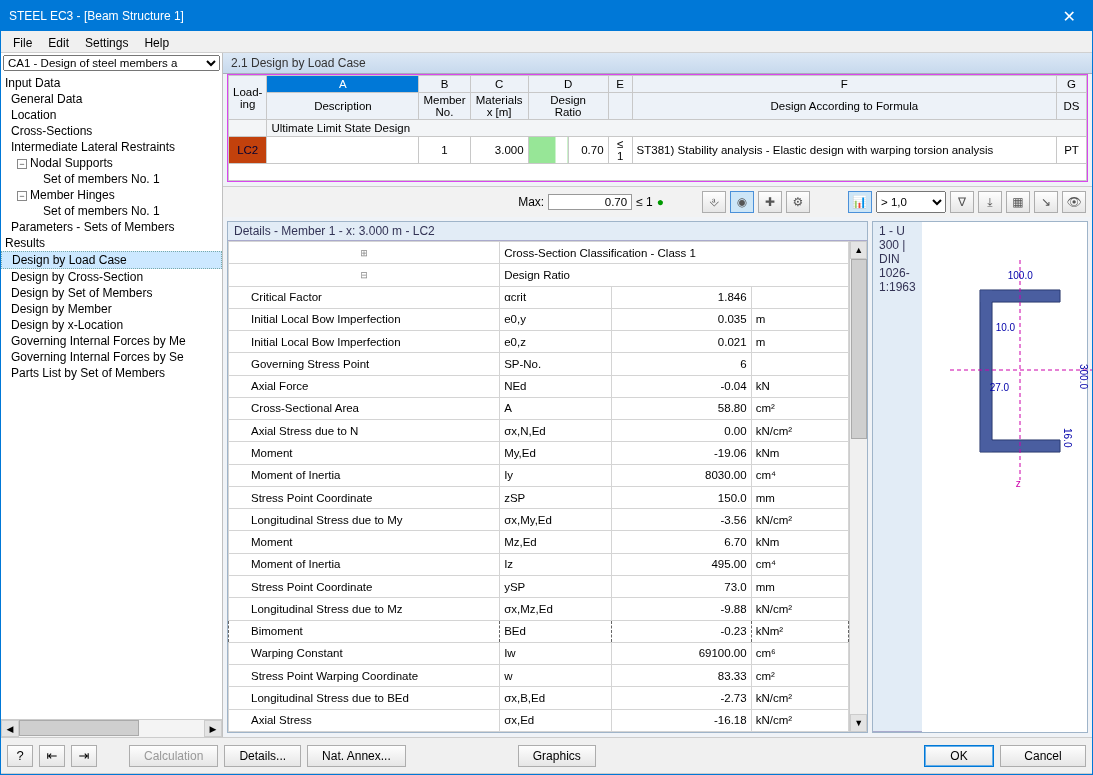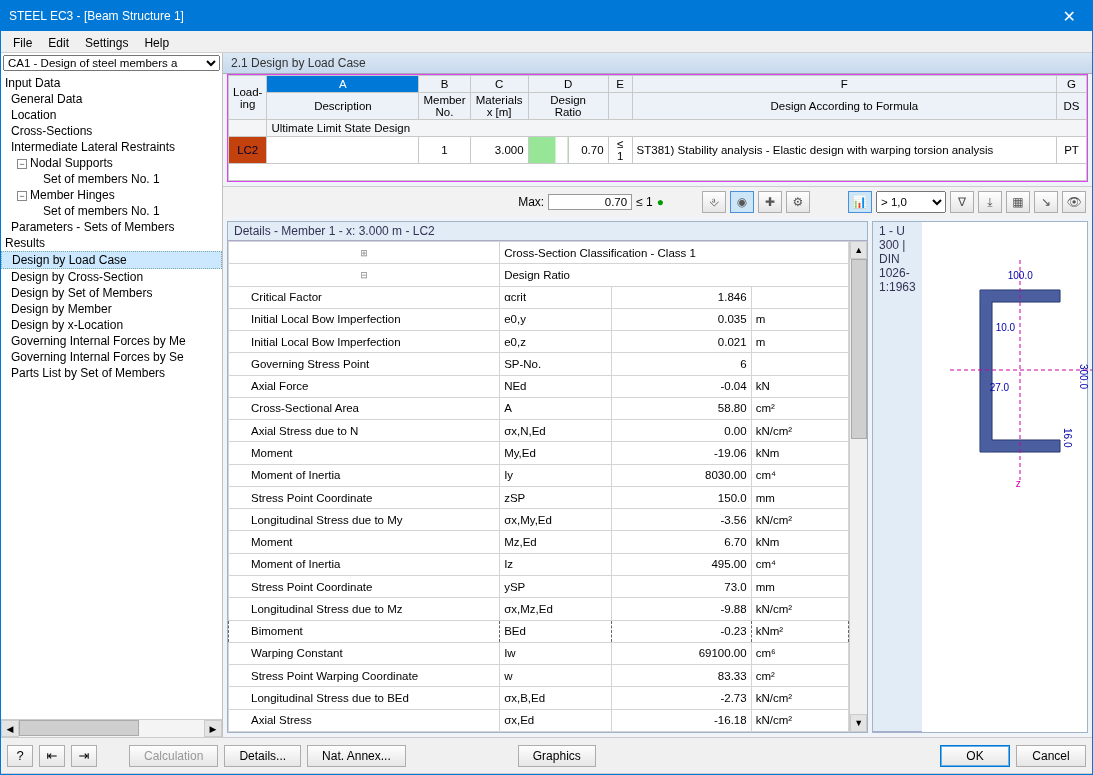--- a/index.html
+++ b/index.html
@@ -377,15 +377,15 @@
   <span class="icon-btn">⇤</span>
   <span class="icon-btn">⇥</span>
   <span style="width:20px"></span>
   <button class="btn disabled">Calculation</button>
   <button class="btn">Details...</button>
   <button class="btn">Nat. Annex...</button>
   <span style="width:100px"></span>
   <button class="btn">Graphics</button>
   <div class="spacer"></div>
   <button class="btn default" style="width:70px">OK</button>
-  <button class="btn" style="width:70px">Cancel</button>
+  <button class="btn" style="width:86px">Cancel</button>
 </div>
 <div class="status">Bimoment ...</div>
 
 </body></html>

